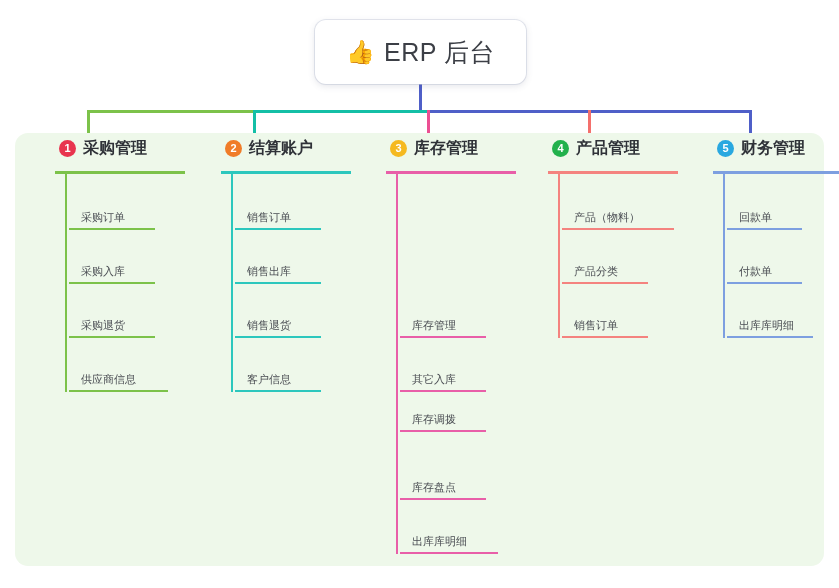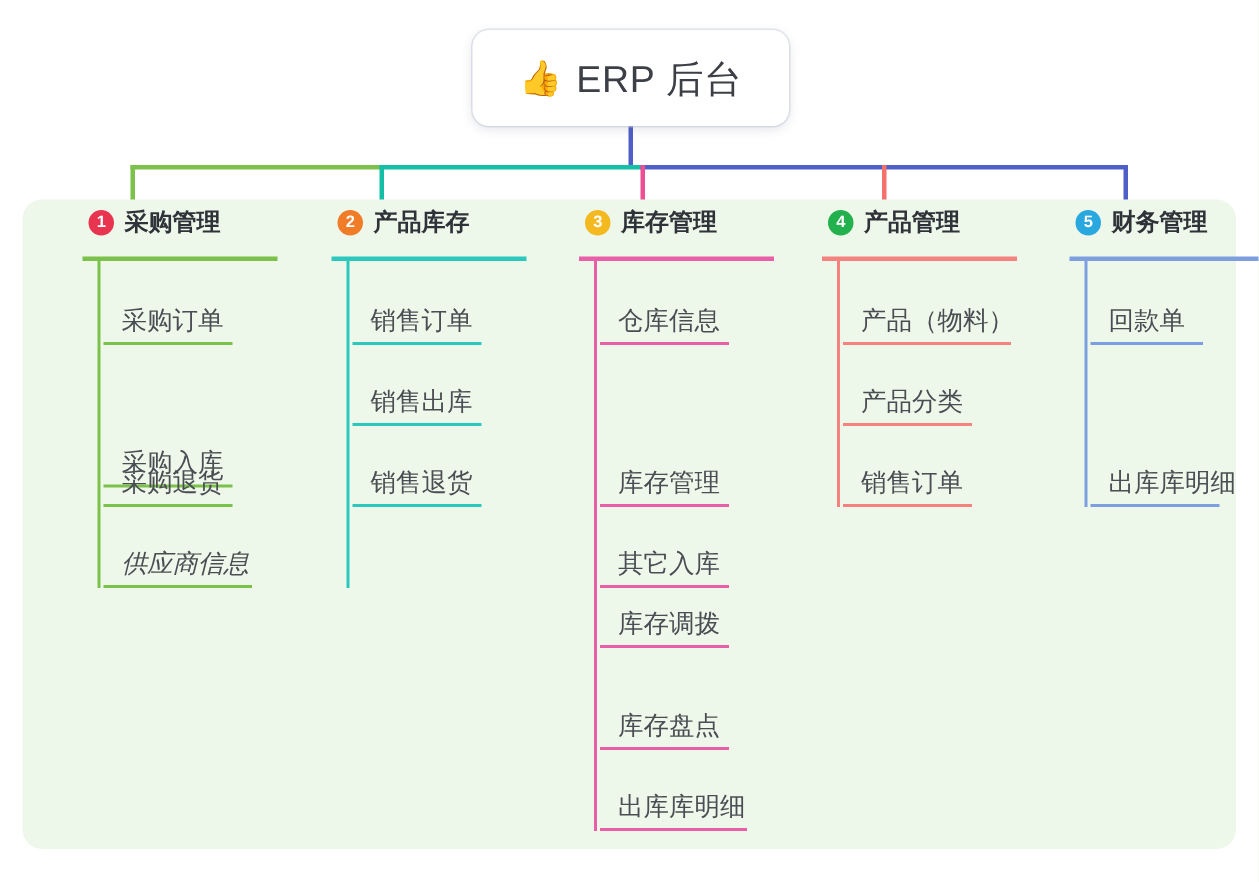--- a/index.html
+++ b/index.html
@@ -60,21 +60,21 @@
   .col-title{font-size:16px;color:#2f3238;font-weight:bold;}
   .head-rule{position:absolute;left:14px;height:3px;top:38px;}
   .spine{position:absolute;left:24px;top:41px;width:2px;}
 
   .item{
     position:absolute;left:28px;
     height:27px;
   }
   .item-label{
     position:absolute;left:12px;bottom:5px;
-    font-size:17px;color:#4a4d53;white-space:nowrap;
+    font-size:11px;color:#4a4d53;white-space:nowrap;
   }
   .item-rule{position:absolute;left:0;bottom:0;height:2px;}
 </style>
 </head>
 <body>
 
 <div class="trunk" style="left: 419px; top: 84px; height: 27px; background: rgb(79, 95, 200);"></div>
 
 <div class="bus-seg" style="left: 87px; top: 110px; width: 167px; background: rgb(124, 194, 74);"></div>
 <div class="bus-seg" style="left: 253px; top: 110px; width: 175px; background: rgb(20, 191, 166);"></div>
@@ -99,64 +99,64 @@
         <div class="col-head">
           <span class="badge" style="background: rgb(232, 52, 78);">1</span>
           <span class="col-title">采购管理</span>
         </div>
         <div class="head-rule" style="width: 130px; background: rgb(124, 194, 74);"></div>
         <div class="spine" style="height: 218px; background: rgb(124, 194, 74);"></div>
         <div class="item" style="top: 70px; width: 86px;">
           <div class="item-label">采购订单</div>
           <div class="item-rule" style="width: 86px; background: rgb(124, 194, 74);"></div>
         </div>
-        <div class="item" style="top: 124px; width: 86px; margin-top: 41px;">
+        <div class="item" style="top: 124px; width: 86px;">
           <div class="item-label">采购入库</div>
           <div class="item-rule" style="width: 86px; background: rgb(124, 194, 74);"></div>
         </div>
         <div class="item" style="top: 178px; width: 86px;">
           <div class="item-label">采购退货</div>
           <div class="item-rule" style="width: 86px; background: rgb(124, 194, 74);"></div>
         </div>
-        <div class="item" style="top: 232px; width: 99px; font-style: italic;">
+        <div class="item" style="top: 232px; width: 99px;">
           <div class="item-label">供应商信息</div>
           <div class="item-rule" style="width: 99px; background: rgb(124, 194, 74);"></div>
         </div>
       </div>
       <div class="column" style="left: 192px;">
         <div class="col-head">
           <span class="badge" style="background: rgb(240, 124, 40);">2</span>
-          <span class="col-title">产品库存</span>
+          <span class="col-title">结算账户</span>
         </div>
         <div class="head-rule" style="width: 130px; background: rgb(44, 199, 189);"></div>
         <div class="spine" style="height: 218px; background: rgb(44, 199, 189);"></div>
         <div class="item" style="top: 124px; width: 86px;">
           <div class="item-label">销售出库</div>
           <div class="item-rule" style="width: 86px; background: rgb(44, 199, 189);"></div>
         </div>
         <div class="item" style="top: 70px; width: 86px;">
           <div class="item-label">销售订单</div>
           <div class="item-rule" style="width: 86px; background: rgb(44, 199, 189);"></div>
         </div>
         <div class="item" style="top: 178px; width: 86px;">
           <div class="item-label">销售退货</div>
           <div class="item-rule" style="width: 86px; background: rgb(44, 199, 189);"></div>
         </div>
+        <div class="item" style="top: 232px; width: 86px;">
+          <div class="item-label">客户信息</div>
+          <div class="item-rule" style="width: 86px; background: rgb(44, 199, 189);"></div>
+        </div>
       </div>
       <div class="column" style="left: 357px;">
         <div class="col-head">
           <span class="badge" style="background: rgb(245, 185, 32);">3</span>
           <span class="col-title">库存管理</span>
         </div>
         <div class="head-rule" style="width: 130px; background: rgb(232, 95, 168);"></div>
         <div class="spine" style="height: 380px; background: rgb(232, 95, 168);"></div>
-        <div class="item" style="top: 70px; width: 86px;">
-          <div class="item-label">仓库信息</div>
-          <div class="item-rule" style="width: 86px; background: rgb(232, 95, 168);"></div>
-        </div>
         <div class="item" style="top: 178px; width: 86px;">
           <div class="item-label">库存管理</div>
           <div class="item-rule" style="width: 86px; background: rgb(232, 95, 168);"></div>
         </div>
         <div class="item" style="top: 232px; width: 86px;">
           <div class="item-label">其它入库</div>
           <div class="item-rule" style="width: 86px; background: rgb(232, 95, 168);"></div>
         </div>
         <div class="item" style="top: 272px; width: 86px;">
           <div class="item-label">库存调拨</div>
@@ -195,19 +195,23 @@
         <div class="col-head">
           <span class="badge" style="background: rgb(41, 168, 224);">5</span>
           <span class="col-title">财务管理</span>
         </div>
         <div class="head-rule" style="width: 128px; background: rgb(125, 159, 224);"></div>
         <div class="spine" style="height: 164px; background: rgb(125, 159, 224);"></div>
         <div class="item" style="top: 70px; width: 75px; text-align: center;">
           <div class="item-label">回款单</div>
           <div class="item-rule" style="width: 75px; background: rgb(125, 159, 224);"></div>
         </div>
+        <div class="item" style="top: 124px; width: 75px;">
+          <div class="item-label">付款单</div>
+          <div class="item-rule" style="width: 75px; background: rgb(125, 159, 224);"></div>
+        </div>
         <div class="item" style="top: 178px; width: 86px;">
           <div class="item-label">出库库明细</div>
           <div class="item-rule" style="width: 86px; background: rgb(125, 159, 224);"></div>
         </div>
       </div>
     </div>
 </div>
 
 </body></html>

